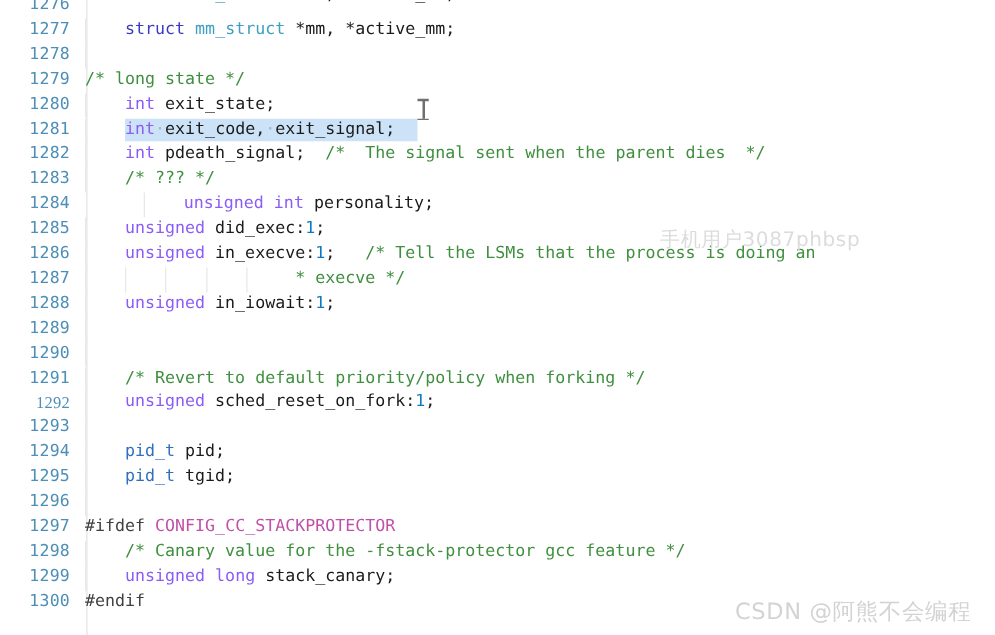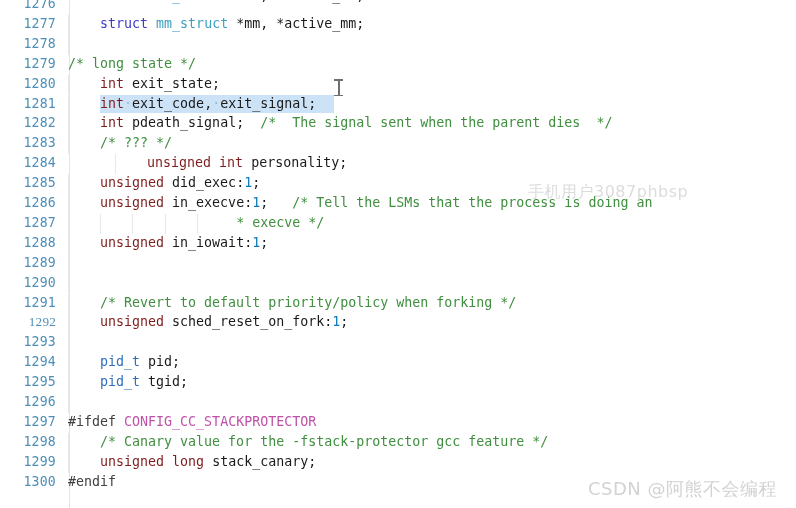--- a/index.html
+++ b/index.html
@@ -40,21 +40,21 @@
     font-family:"DejaVu Sans Mono","Liberation Mono",monospace;
     font-size:13.3px;line-height:19.9px;
     color:#000000;
   }
   .ctext{position:absolute;left:68px;top:0;white-space:pre;}
   
   .guide{
     position:absolute;width:1px;height:19.9px;background:#e8e8e8;
   }
   
-  .kw      {color:#7f1d1d;}
+  .kw      {color:#8b5cf6;}
   .kw2     {color:#3b3bc4;}
   .type    {color:#3f9fc0;}
   .type2   {color:#2f6fbf;}
   .cmt     {color:#3f8f3f;}
   .pp      {color:#404040;}
   .ppid    {color:#c050a8;}
   .num     {color:#0c7ac0;}
   .plain   {color:#1a1a1a;}
   .ws      {color:#9fb8cc;}
   

